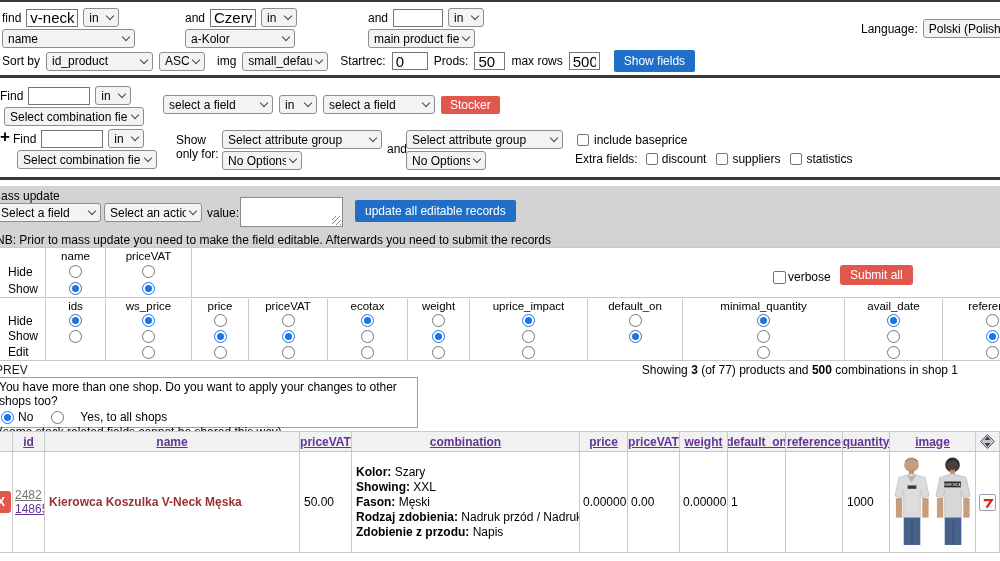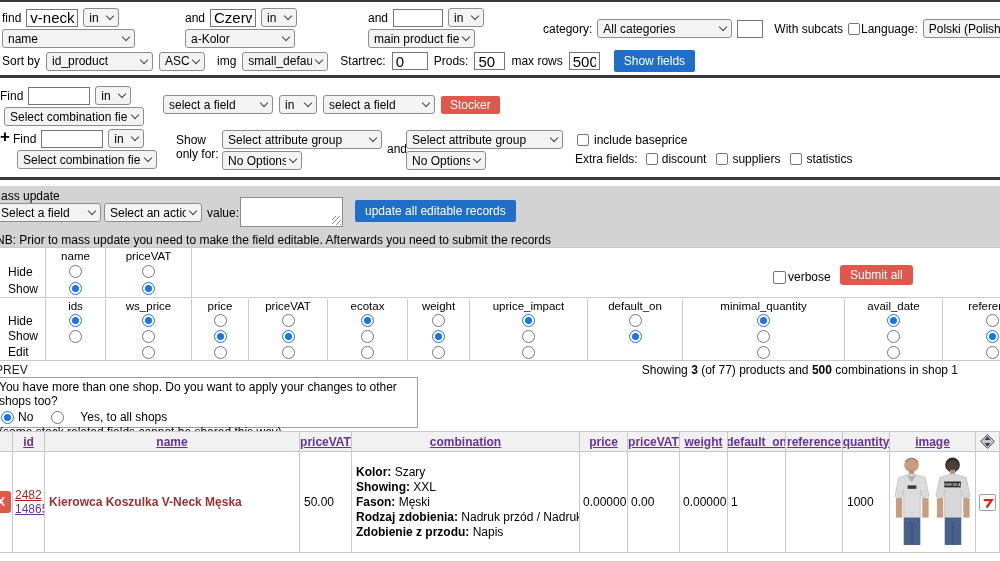--- a/index.html
+++ b/index.html
@@ -48,21 +48,21 @@
   #dtable { top:431px; left:0; width:1000px; }
   .dt-row { display:flex; }
   .dt-hcell { background:#f1f1f1; border-top:1px solid #c9c9c9; border-bottom:1px solid #c9c9c9;
     border-right:1px solid #c9c9c9; height:21px; display:flex; align-items:center;
     justify-content:center; overflow:hidden; flex-shrink:0; }
   .hlink { color:#663399; font-weight:bold; text-decoration:underline; font-size:12px; }
   .dt-cell { border-right:1px solid #c9c9c9; border-bottom:1px solid #c9c9c9; height:101px;
     display:flex; align-items:center; overflow:hidden; flex-shrink:0; padding-left:4px; }
   .dt-center { justify-content:center; padding-left:0; }
   .idlinks a { display:block; line-height:14px; font-size:12px; }
-  .link-blue { color:#b91c1c; text-decoration:underline; }
+  .link-blue { color:#737373; text-decoration:underline; }
   .link-purple { color:#663399; text-decoration:underline; }
   .prod-name { color:#993333; font-weight:bold; }
   .combo-line { line-height:15px; white-space:nowrap; }
   .ta-wrap { position:relative; width:103px; height:30px; background:#fff; border:1px solid #8a8a8a; }
   .ta-handle { position:absolute; right:1px; bottom:1px; width:9px; height:9px;
     background:repeating-linear-gradient(315deg, #8a8a8a 0 1px, transparent 1px 3.2px); }
   b.stat { font-weight:bold; }
 </style>
 </head>
 <body>
@@ -98,30 +98,20 @@
     </span>
   <span class="sel abs" style="left:185px; top:27px; width:110px;">
       <span class="sel-txt">a-Kolor</span>
       <i class="chev"></i>
     </span>
   <span class="sel abs" style="left:368px; top:27px; width:107px;">
       <span class="sel-txt">main product fields</span>
       <i class="chev"></i>
     </span>
 
-  <div class="abs flexrow" style="left:543px; top:17px;">
-    <span class="lbl">category:</span>
-    <span class="sel" style="width:135px;">
-        <span class="sel-txt">All categories</span>
-        <i class="chev"></i>
-      </span>
-    <input class="inp" style="width: 26px;" value="">
-    <span class="lbl" style="margin-left:6px;">With subcats</span>
-    <span class="cb"></span>
-  </div>
   <div class="abs flexrow" style="left:861px; top:17px;">
     <span class="lbl">Language:</span>
     <span class="sel" style="width:100px;">
         <span class="sel-txt">Polski (Polish)</span>
       </span>
   </div>
 
   <div class="abs flexrow" style="left:2px; top:48px; gap:6px;">
     <span class="lbl">Sort by</span>
     <span class="sel" style="width:107px;">

